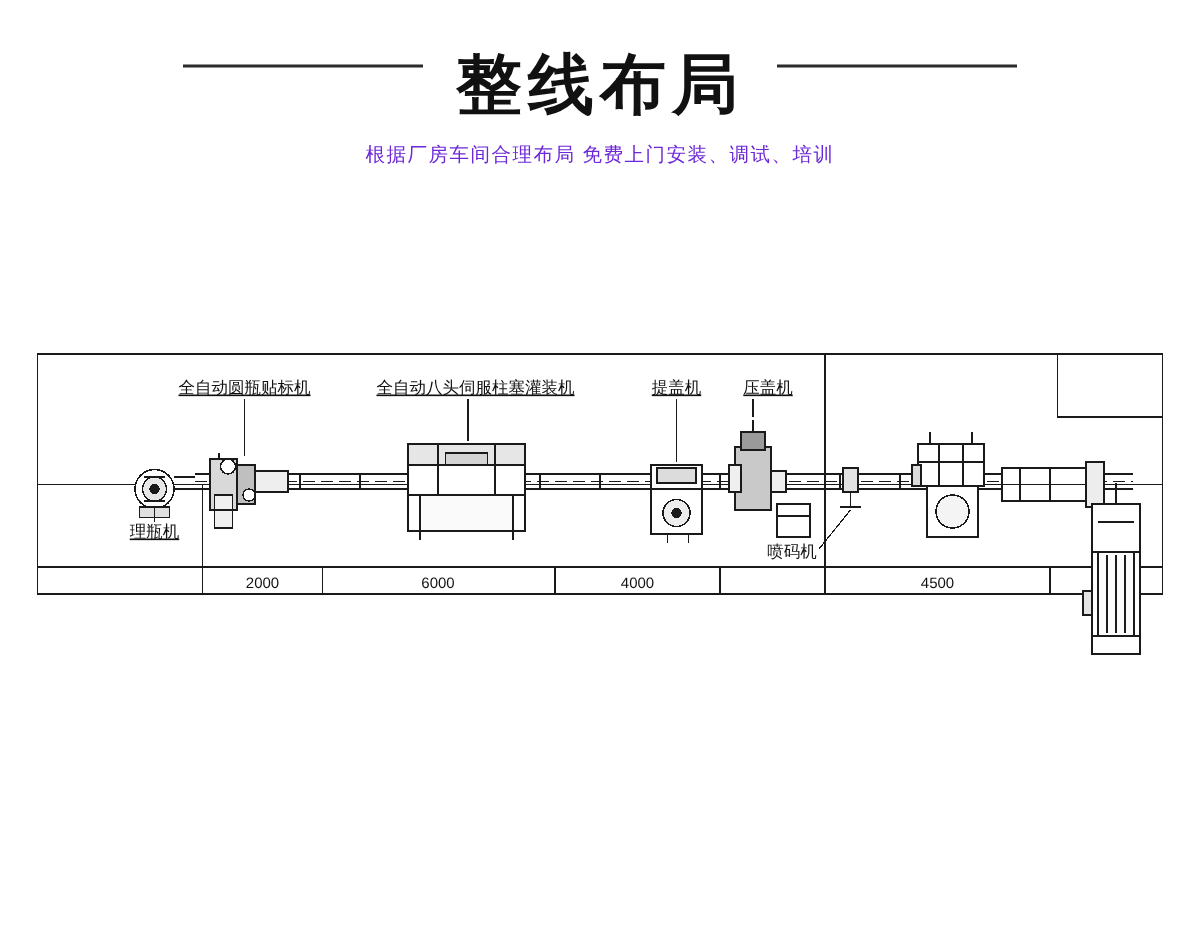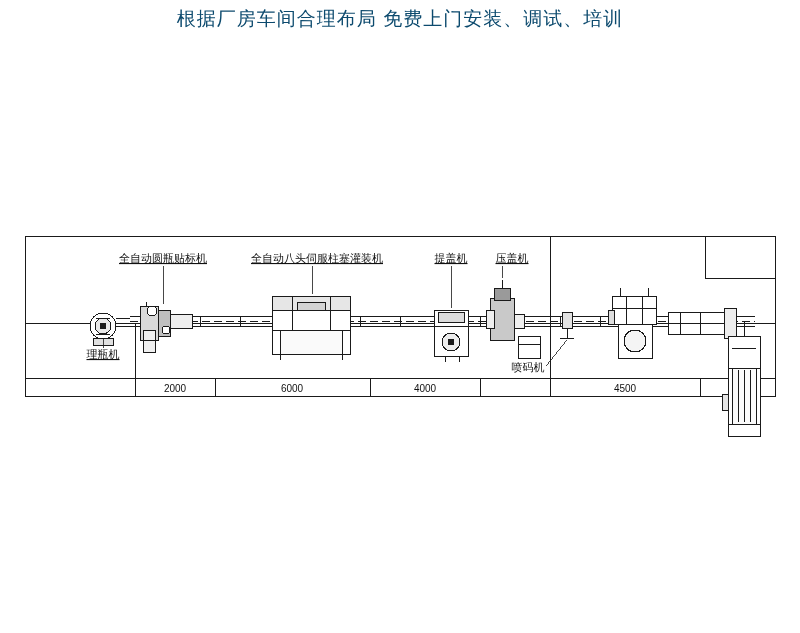--- a/index.html
+++ b/index.html
@@ -39,22 +39,22 @@
   .page-title {
     font-size: 44px;
     font-weight: bold;
     letter-spacing: 4px;
     margin: 0 22px;
     padding-top: 26px;
     line-height: 1;
     color: #111;
   }
   .subtitle {
-    font-size: 19px;
-    color: #0c4a6e;
+    font-size: 13px;
+    color: #6d28d9;
     letter-spacing: 1px;
     margin-top: 6px;
   }
 
   
   .diagram {
     position: absolute;
     top: 218px;
     left: 0;
     width: 800px;
@@ -74,20 +74,25 @@
   .dim {
     font-family: "Liberation Sans", sans-serif;
     font-size: 10px;
     fill: #111;
   }
 </style>
 </head>
 <body>
 
 <div class="header">
+  <div class="title-row">
+    <div class="title-rule"></div>
+    <h1 class="page-title">整线布局</h1>
+    <div class="title-rule"></div>
+  </div>
   <div class="subtitle">根据厂房车间合理布局 免费上门安装、调试、培训</div>
 </div>
 
 <div class="diagram">
 <svg width="800" height="260" viewBox="0 0 800 260" xmlns="http://www.w3.org/2000/svg">
 
   <g fill="none" stroke="#1a1a1a" stroke-width="1" shape-rendering="crispEdges">
 
     <g>
       <rect x="25" y="18" width="750" height="160" fill="#ffffff"></rect>

